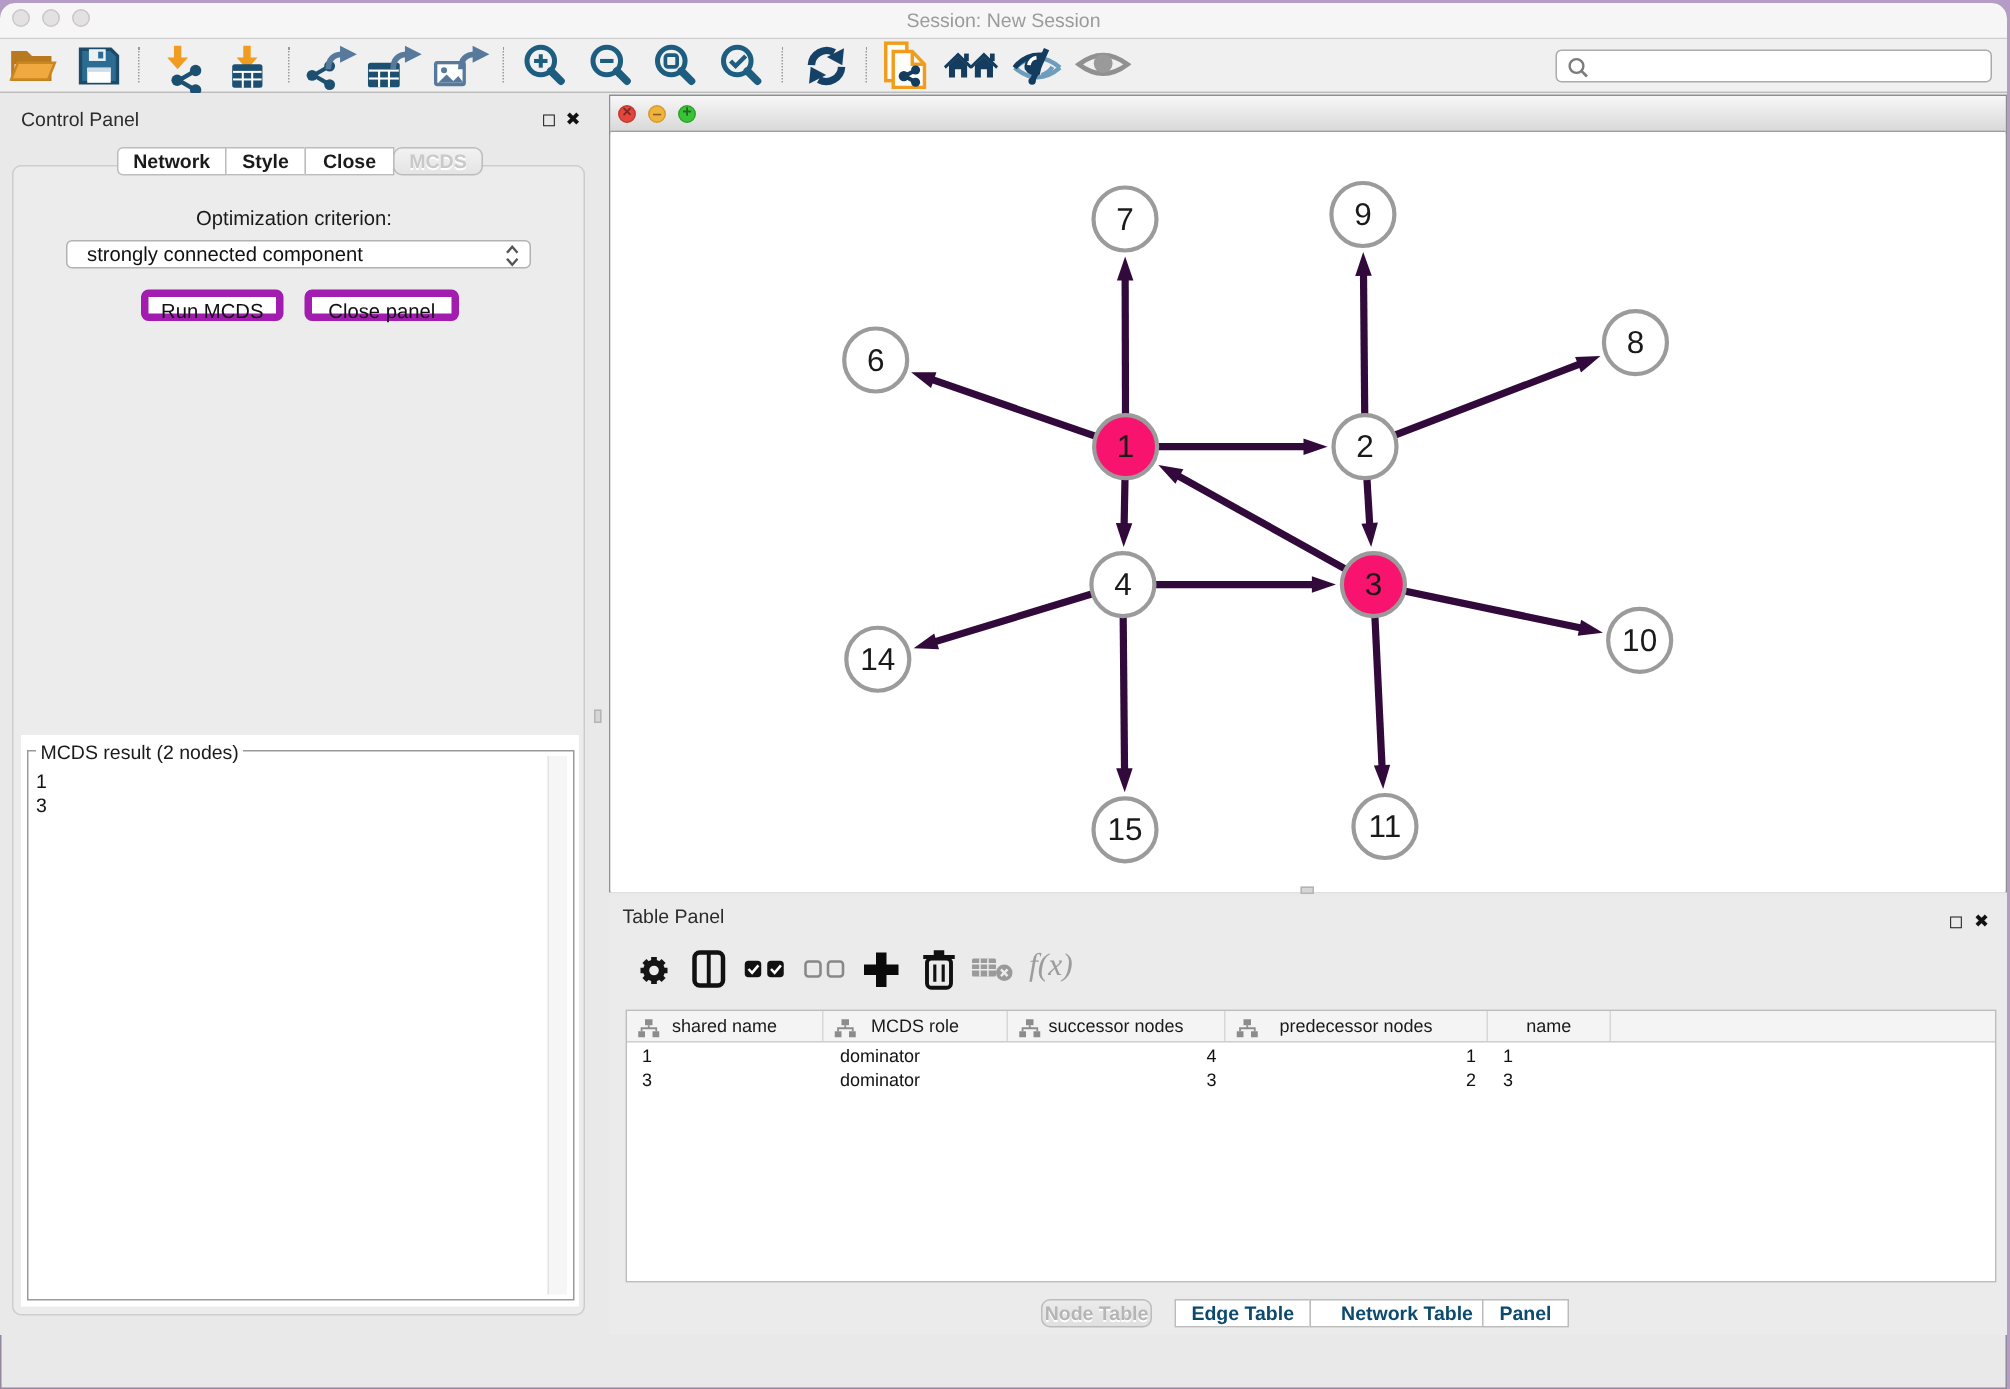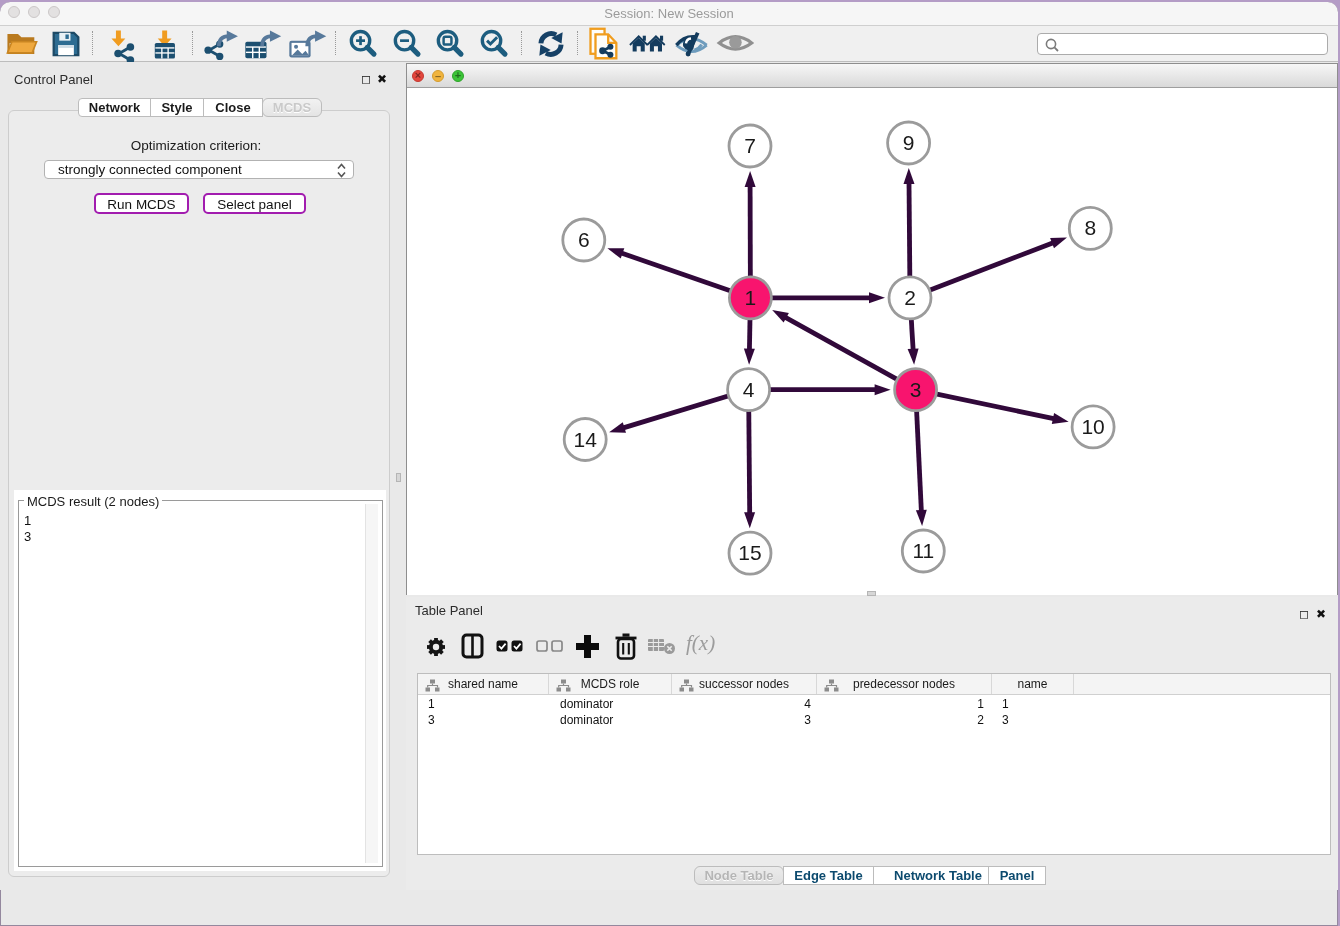--- a/index.html
+++ b/index.html
@@ -13,21 +13,21 @@
 #main { position:absolute; left:0; top:60px; width:100%; height:828px; background:#e9e9e9; }
 #cpanel { position:absolute; left:0; top:0; width:392px; height:827px; }
 .phead { position:absolute; font-size:13px; color:#2c2c2c; }
 .winbtns { position:absolute; top:10px; font-size:12px; color:#111; }
 #cptabs { position:absolute; left:78px; top:36px; height:19px; }
 .tab { position:absolute; top:0; height:19px; background:#fff; border:1px solid #bcbcbc; font-size:13px; font-weight:600; color:#1a1a1a; text-align:center; line-height:17px; }
 #cpcontent { position:absolute; left:8px; top:48px; width:382px; height:767px; background:#ececec; border:1px solid #cdcdcd; border-radius:6px; }
 #optlabel { position:absolute; left:0; top:76px; width:100%; text-align:center; font-size:13.5px; color:#1a1a1a; }
 #combo { position:absolute; left:44px; top:98px; width:310px; height:19px; background:#fff; border:1px solid #b2b2b2; border-radius:4px; font-size:13.5px; color:#111; line-height:17px; padding-left:13px; }
 #combo svg { position:absolute; right:7px; top:2px; }
-.btn { position:absolute; top:131px; height:21px; background:#fff; border:2px solid #a21caf; border-radius:5px; font-size:13.5px; font-weight:500; color:#111; text-align:center; line-height:19px; }
+.btn { position:absolute; top:131px; height:21px; background:#fff; border:5px solid #a21caf; border-radius:5px; font-size:13.5px; font-weight:500; color:#111; text-align:center; line-height:19px; }
 #resultpanel { position:absolute; left:14px; top:428px; width:372px; height:381px; background:#fff; }
 #fieldset { position:absolute; left:18px; top:438px; width:365px; height:367px; border:1px solid #9a9a9a; }
 #fieldscroll { position:absolute; right:4px; top:3px; bottom:3px; width:13px; background:#f6f6f6; border-left:1px solid #e3e3e3; }
 #fieldlegend { position:absolute; left:24px; top:432px; background:#fff; padding:0 3px; font-size:13px; color:#1a1a1a; }
 .li { position:absolute; left:24px; font-size:13px; color:#111; }
 #netwin { position:absolute; left:406px; top:1px; width:932px; height:532px; border:1px solid #8e8e8e; background:#fff; }
 #nettitle { position:absolute; left:0; top:0; width:100%; height:24px; background:linear-gradient(#f7f7f7,#d9d9d9); border-bottom:1px solid #9e9e9e; }
 #nettitle .t { position:absolute; width:100%; text-align:left; top:20px; font-size:13px; font-weight:600; color:#1c1c1c;margin-top:40px; }
 .mtl { position:absolute; top:6px; width:12px; height:12px; border-radius:50%; }
 .mtl span { position:absolute; width:10px; text-align:center; top:-2px; left:0; font-size:11px; font-weight:700; color:rgba(0,0,0,0.45); }
@@ -235,21 +235,21 @@
         <div class="tab" style="left:72px; width:54px;">Style</div>
         <div class="tab" style="left:125px; width:60px;">Close</div>
         <div class="tab" style="left:184px; width:60px; background:linear-gradient(#f2f2f2,#e4e4e4); border-radius:6px; color:#c9c9c9; text-shadow:0 1px 0 #fff;">MCDS</div>
       </div>
       <div id="combo">strongly connected component<svg width="9" height="15">
             <path d="M1 5.5 L4.5 1.5 L8 5.5" fill="none" stroke="#555" stroke-width="1.6"></path>
             <path d="M1 9.5 L4.5 13.5 L8 9.5" fill="none" stroke="#555" stroke-width="1.6"></path>
           </svg></div>
       <div id="optlabel">Optimization criterion:</div>
       <div class="btn" style="left:94px; width:95px;">Run MCDS</div>
-      <div class="btn" style="left:203px; width:103px;">Select panel</div>
+      <div class="btn" style="left:203px; width:103px;">Close panel</div>
       <div id="resultpanel"></div>
       <div id="fieldset">
           <div id="fieldscroll"></div>
         </div>
       <div id="fieldlegend">MCDS result (2 nodes)</div>
       <div class="li" style="top:451px;">1</div>
       <div class="li" style="top:467px;">3</div>
     </div>
     <div id="netwin">
       <div id="nettitle">
@@ -429,21 +429,21 @@
           <div class="td" style="left:254px; top:24px; width:139px; text-align:right;">4</div>
           <div class="td" style="left:399px; top:24px; width:167px; text-align:right;">1</div>
           <div class="td" style="left:584px; top:24px;">1</div>
           <div class="td" style="left:10px; top:40px;">3</div>
           <div class="td" style="left:142px; top:40px;">dominator</div>
           <div class="td" style="left:254px; top:40px; width:139px; text-align:right;">3</div>
           <div class="td" style="left:399px; top:40px; width:167px; text-align:right;">2</div>
           <div class="td" style="left:584px; top:40px;">3</div>
         </div>
       <div id="btabs">
-          <div class="btab sel" style="left:0px; width:90px;">Node Table</div>
+          <div class="btab sel" style="left:0px; width:74px;">Node Table</div>
           <div class="btab" style="left:89px; width:91px;">Edge Table</div>
           <div class="btab" style="left:179px; width:130px;">Network Table</div>
           <div class="btab" style="left:294px; width:58px;">Panel</div>
         </div>
     </div>
     <div id="vsplit"></div>
     <div id="hsplit"></div>
   </div>
 </div>
 </body></html>

